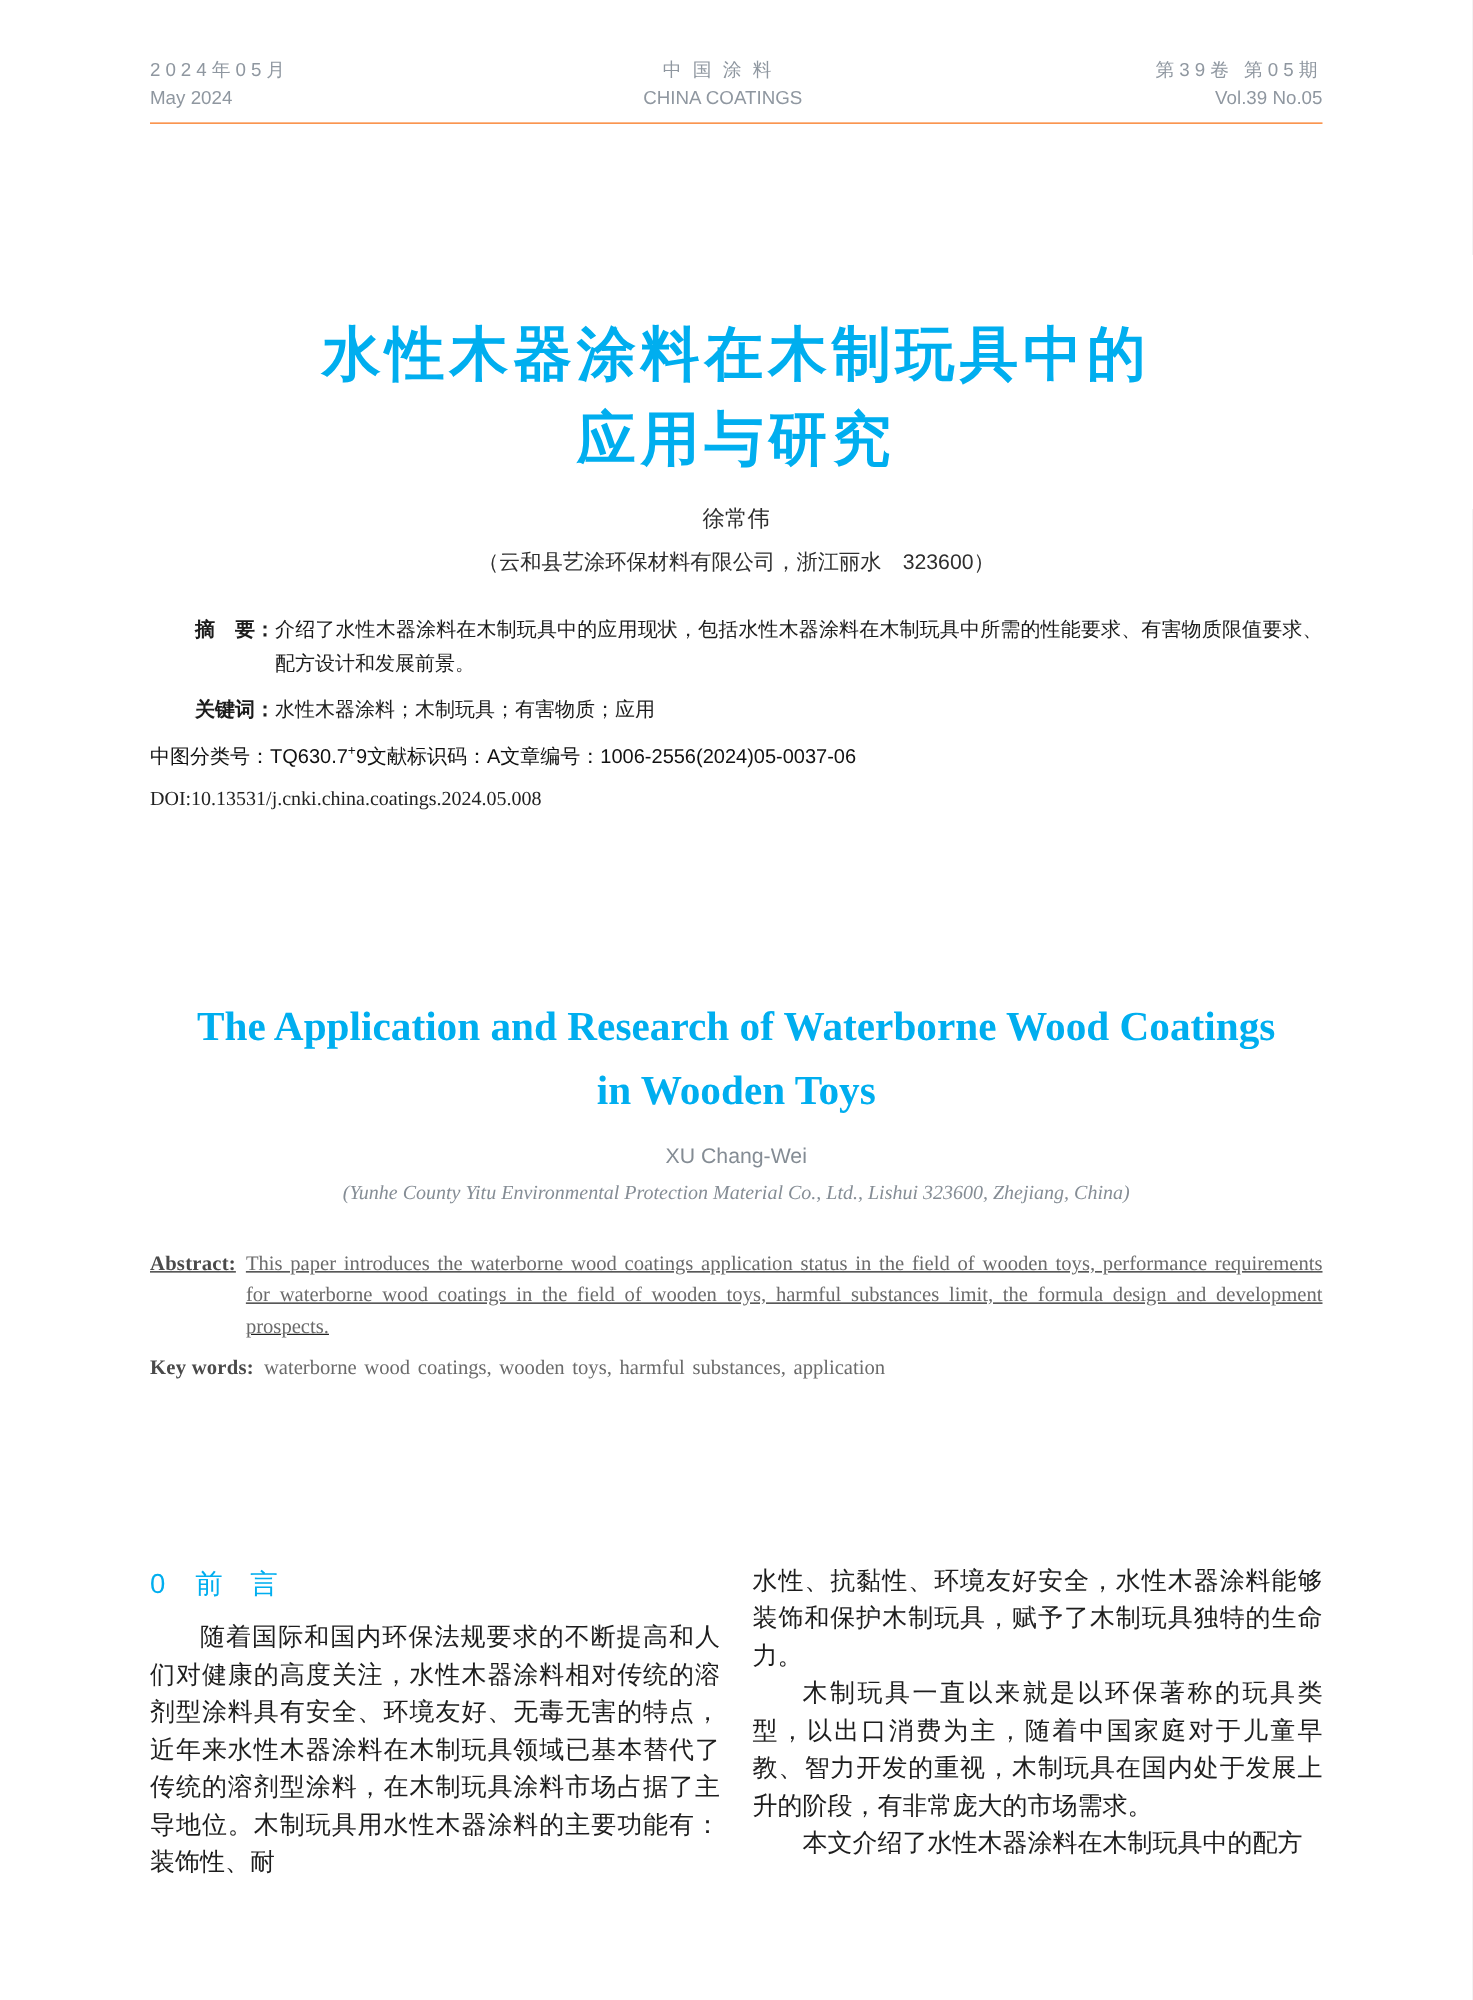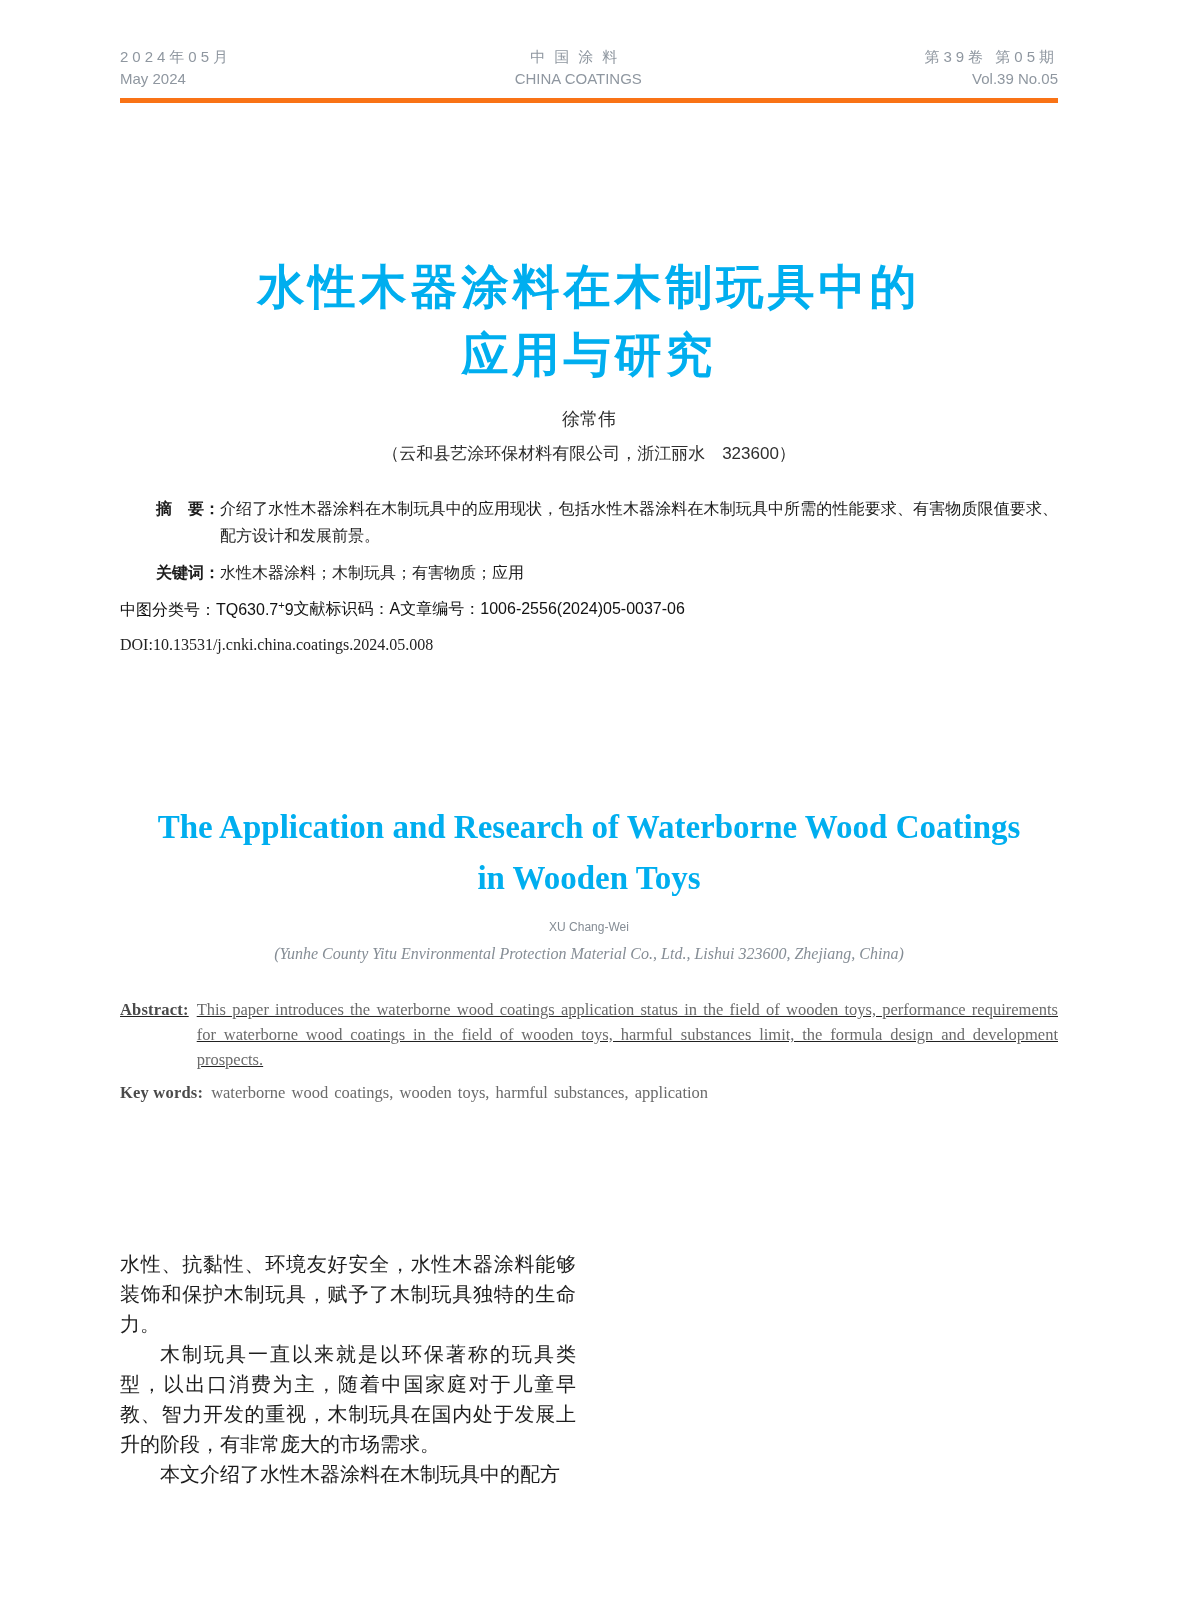--- a/index.html
+++ b/index.html
@@ -12,21 +12,21 @@
     width:1178px;height:1600px;background:#ffffff;position:relative;
     margin:0 auto;overflow:hidden;
     font-family:"Liberation Sans","DejaVu Sans",sans-serif;color:#222;
   }
   .serif{font-family:"Liberation Serif","DejaVu Serif",serif;}
 
   
   .page-header{
     margin:0 120px;padding-top:46px;padding-bottom:8px;
     display:flex;justify-content:space-between;align-items:flex-end;
-    border-bottom:5px solid #f97316;
+    border-bottom:1px solid #f97316;
     color:#8f97a0;font-size:15px;line-height:22px;
   }
   .ph-center{text-align:center;}
   .ph-right{text-align:right;}
   .ph-cn{letter-spacing:4px;}
   .ph-center .ph-cn{letter-spacing:9px;}
 
   
   .content{padding:0 120px;}
 
@@ -47,21 +47,21 @@
     font-size:16px;color:#111;font-weight:normal;
   }
   .class-row sup{font-size:11px;}
   .doi-row{margin-top:15px;font-size:16px;color:#222;}
 
   
   .title-en{
     margin-top:148px;text-align:center;color:var(--accent);
     font-weight:bold;font-size:33px;line-height:51px;
   }
-  .author-en{margin-top:16px;text-align:center;font-size:12px;color:#848c94;}
+  .author-en{margin-top:16px;text-align:center;font-size:17px;color:#848c94;}
   .affil-en{margin-top:11px;text-align:center;font-size:16px;font-style:italic;color:#858d95;}
 
   .hang-row-en{display:flex;margin-top:8px;font-size:16.5px;line-height:25px;}
   .hang-row-en .lab{font-weight:bold;white-space:nowrap;color:#4a4a4a;letter-spacing:.2px;}
   .hang-row-en .lab{margin-right:8px;}
   .hang-row-en .txt{flex:1;text-align:justify;color:#6b6b6b;word-spacing:2px;}
   .abstract-en{margin-top:34px;text-decoration:underline;}
 
   
   .columns{display:flex;gap:26px;margin-top:144px;}
@@ -160,20 +160,26 @@
       <span class="lab">Abstract:</span>
       <span class="txt">This paper introduces the waterborne wood coatings application status in the field of wooden toys, performance requirements for waterborne wood coatings in the field of wooden toys, harmful substances limit, the formula design and development prospects.</span>
     </div>
     <div class="hang-row-en serif">
       <span class="lab">Key words:</span>
       <span class="txt">waterborne wood coatings, wooden toys, harmful substances, application</span>
     </div>
 
     <div class="columns">
       <div class="col">
+        <div class="sec-heading">
+          <span class="num">0</span><span>前　言</span>
+        </div>
+        <p class="para indent">随着国际和国内环保法规要求的不断提高和人们对健康的高度关注，水性木器涂料相对传统的溶剂型涂料具有安全、环境友好、无毒无害的特点，近年来水性木器涂料在木制玩具领域已基本替代了传统的溶剂型涂料，在木制玩具涂料市场占据了主导地位。木制玩具用水性木器涂料的主要功能有：装饰性、耐</p>
+      </div>
+      <div class="col">
         <p class="para">水性、抗黏性、环境友好安全，水性木器涂料能够装饰和保护木制玩具，赋予了木制玩具独特的生命力。</p>
         <p class="para indent">木制玩具一直以来就是以环保著称的玩具类型，以出口消费为主，随着中国家庭对于儿童早教、智力开发的重视，木制玩具在国内处于发展上升的阶段，有非常庞大的市场需求。</p>
         <p class="para indent">本文介绍了水性木器涂料在木制玩具中的配方</p>
       </div>
     </div>
   </div>
 
 
 
 </div>

